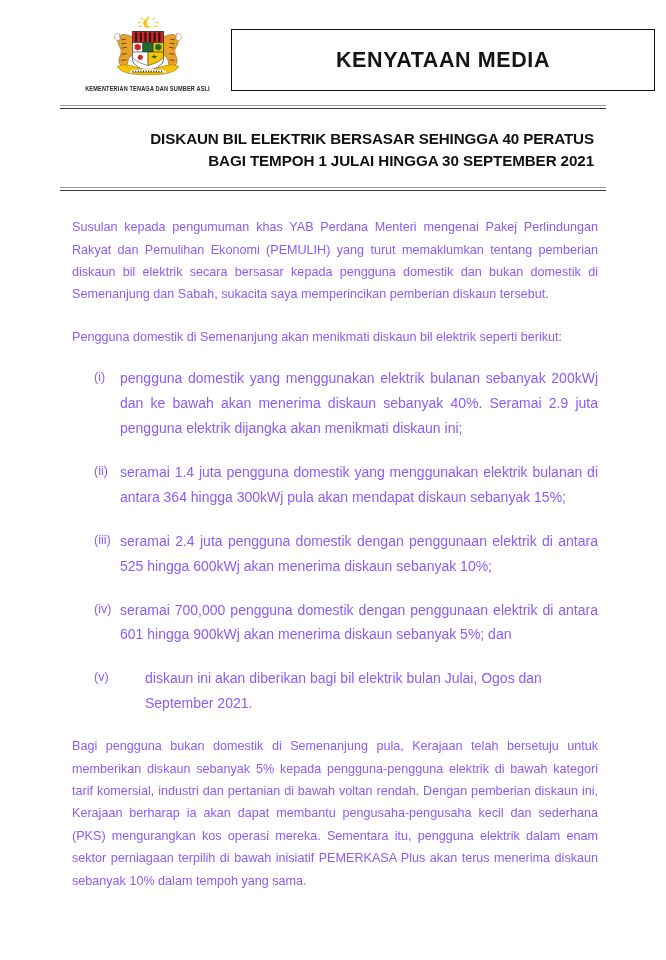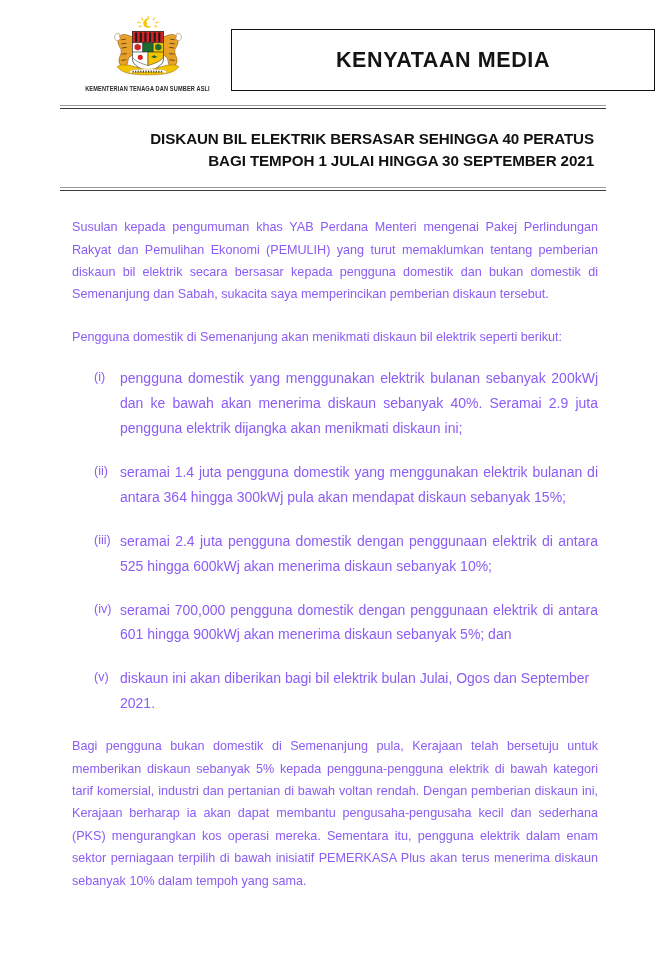--- a/index.html
+++ b/index.html
@@ -145,21 +145,21 @@
     font-size: 12.6px;
     line-height: 1.78;
   }
   .roman-text {
     flex: 1;
     text-align: justify;
     text-justify: inter-word;
     font-size: 14px;
     line-height: 1.78;
   }
-  .roman-text.nojust { text-align: left; }
+  .roman-text.nojust { text-align: left; margin-left: 25px; }
 </style>
 </head>
 <body>
 
 <div class="page">
 
   <div class="header">
 
     <div class="crest-block">
       <svg class="crest" viewBox="0 0 200 128">

